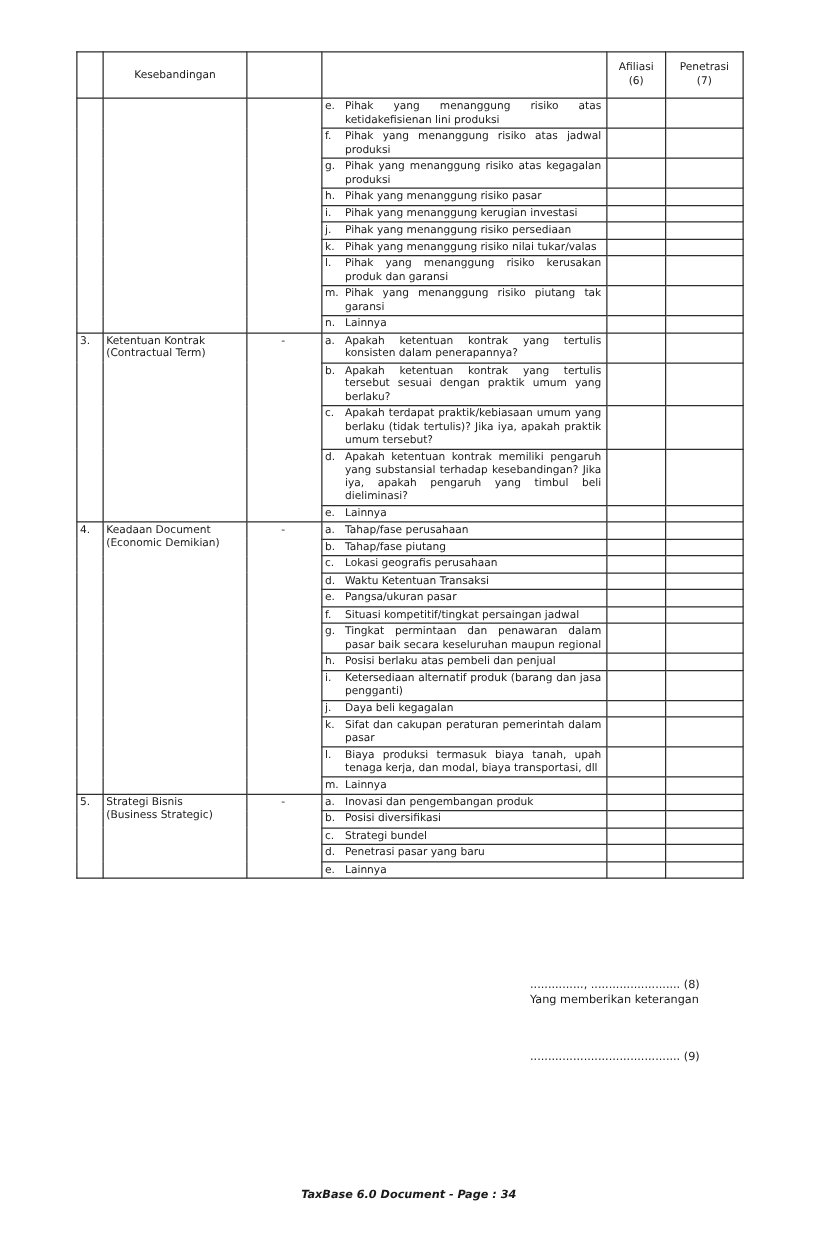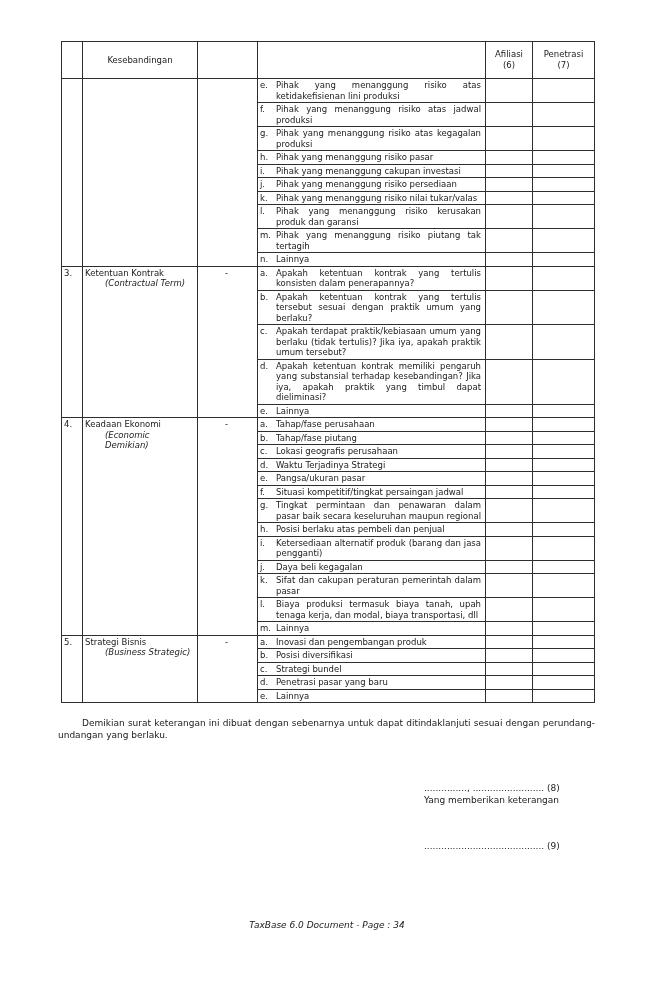--- a/index.html
+++ b/index.html
@@ -28,21 +28,21 @@
   }
   table.cmp thead td{
     text-align:center;
     vertical-align:middle;
     height:34px;
     line-height:11px;
     padding:1px 2px;
   }
   td.c-no{padding-left:3px;}
   td.c-name{padding-left:3px;}
-  td.c-name .en{font-style:italic;margin-left:20px;}
+  td.c-name .en{}
   td.c-dash{text-align:center;}
   td.c-item{padding:1px 4px 1px 2px;}
   .iwrap{position:relative;padding-left:16px;min-height:10px;}
   .ltr{position:absolute;left:0;top:0;width:15px;}
   .itxt{text-align:justify;}
   .closing{
     position:absolute;
     left:58px;top:718px;width:537px;
     font-size:9px;line-height:11.5px;
     text-align:justify;
@@ -51,24 +51,25 @@
   }
   .sig{
     position:absolute;
     left:424px;top:782px;
     font-size:9px;line-height:12px;
     white-space:nowrap;
   }
   .sig .name-line{margin-top:34px;}
   .footer{
     position:absolute;
-    left:0;top:920px;width:654px;
+    left:0;top:951px;width:654px;
     text-align:center;
     font-style:italic;
     font-size:9px;
+    font-weight:bold;
   }
 </style>
 </head>
 <body>
 
 <div class="page">
 
   <div class="content">
     <table class="cmp">
       <colgroup>
@@ -141,21 +142,21 @@
                 <div class="itxt">Pihak yang menanggung risiko pasar</div>
               </div>
             </td>
             <td class="c-chk"></td>
             <td class="c-chk"></td>
           </tr>
           <tr>
             <td class="c-item">
               <div class="iwrap">
                 <span class="ltr">i.</span>
-                <div class="itxt">Pihak yang menanggung cakupan investasi</div>
+                <div class="itxt">Pihak yang menanggung kerugian investasi</div>
               </div>
             </td>
             <td class="c-chk"></td>
             <td class="c-chk"></td>
           </tr>
           <tr>
             <td class="c-item">
               <div class="iwrap">
                 <span class="ltr">j.</span>
                 <div class="itxt">Pihak yang menanggung risiko persediaan</div>
@@ -181,21 +182,21 @@
                 <div class="itxt">Pihak yang menanggung risiko kerusakan produk dan garansi</div>
               </div>
             </td>
             <td class="c-chk"></td>
             <td class="c-chk"></td>
           </tr>
           <tr>
             <td class="c-item">
               <div class="iwrap">
                 <span class="ltr">m.</span>
-                <div class="itxt">Pihak yang menanggung risiko piutang tak tertagih</div>
+                <div class="itxt">Pihak yang menanggung risiko piutang tak garansi</div>
               </div>
             </td>
             <td class="c-chk"></td>
             <td class="c-chk"></td>
           </tr>
           <tr>
             <td class="c-item">
               <div class="iwrap">
                 <span class="ltr">n.</span>
                 <div class="itxt">Lainnya</div>
@@ -237,40 +238,40 @@
                 <div class="itxt">Apakah terdapat praktik/kebiasaan umum yang berlaku (tidak tertulis)? Jika iya, apakah praktik umum tersebut?</div>
               </div>
             </td>
             <td class="c-chk"></td>
             <td class="c-chk"></td>
           </tr>
           <tr>
             <td class="c-item">
               <div class="iwrap">
                 <span class="ltr">d.</span>
-                <div class="itxt">Apakah ketentuan kontrak memiliki pengaruh yang substansial terhadap kesebandingan? Jika iya, apakah praktik yang timbul dapat dieliminasi?</div>
+                <div class="itxt">Apakah ketentuan kontrak memiliki pengaruh yang substansial terhadap kesebandingan? Jika iya, apakah pengaruh yang timbul beli dieliminasi?</div>
               </div>
             </td>
             <td class="c-chk"></td>
             <td class="c-chk"></td>
           </tr>
           <tr>
             <td class="c-item">
               <div class="iwrap">
                 <span class="ltr">e.</span>
                 <div class="itxt">Lainnya</div>
               </div>
             </td>
             <td class="c-chk"></td>
             <td class="c-chk"></td>
           </tr>
           <tr>
             <td class="c-no" rowspan="13">4.</td>
             <td class="c-name" rowspan="13">
-              <div>Keadaan Ekonomi</div>
+              <div>Keadaan Document</div>
               <div class="en">(Economic Demikian)</div>
             </td>
             <td class="c-dash" rowspan="13">-</td>
             <td class="c-item">
               <div class="iwrap">
                 <span class="ltr">a.</span>
                 <div class="itxt">Tahap/fase perusahaan</div>
               </div>
             </td>
             <td class="c-chk"></td>
@@ -293,21 +294,21 @@
                 <div class="itxt">Lokasi geografis perusahaan</div>
               </div>
             </td>
             <td class="c-chk"></td>
             <td class="c-chk"></td>
           </tr>
           <tr>
             <td class="c-item">
               <div class="iwrap">
                 <span class="ltr">d.</span>
-                <div class="itxt">Waktu Terjadinya Strategi</div>
+                <div class="itxt">Waktu Ketentuan Transaksi</div>
               </div>
             </td>
             <td class="c-chk"></td>
             <td class="c-chk"></td>
           </tr>
           <tr>
             <td class="c-item">
               <div class="iwrap">
                 <span class="ltr">e.</span>
                 <div class="itxt">Pangsa/ukuran pasar</div>
@@ -449,21 +450,20 @@
                 <div class="itxt">Lainnya</div>
               </div>
             </td>
             <td class="c-chk"></td>
             <td class="c-chk"></td>
           </tr>
         </tbody>
     </table>
   </div>
 
-  <p class="closing">Demikian surat keterangan ini dibuat dengan sebenarnya untuk dapat ditindaklanjuti sesuai dengan perundang-undangan yang berlaku.</p>
 
   <div class="sig">
     <div>..............., ......................... (8)</div>
     <div>Yang memberikan keterangan</div>
     <div class="name-line">.......................................... (9)</div>
   </div>
 
   <div class="footer">TaxBase 6.0 Document - Page : 34</div>
 
 </div>

